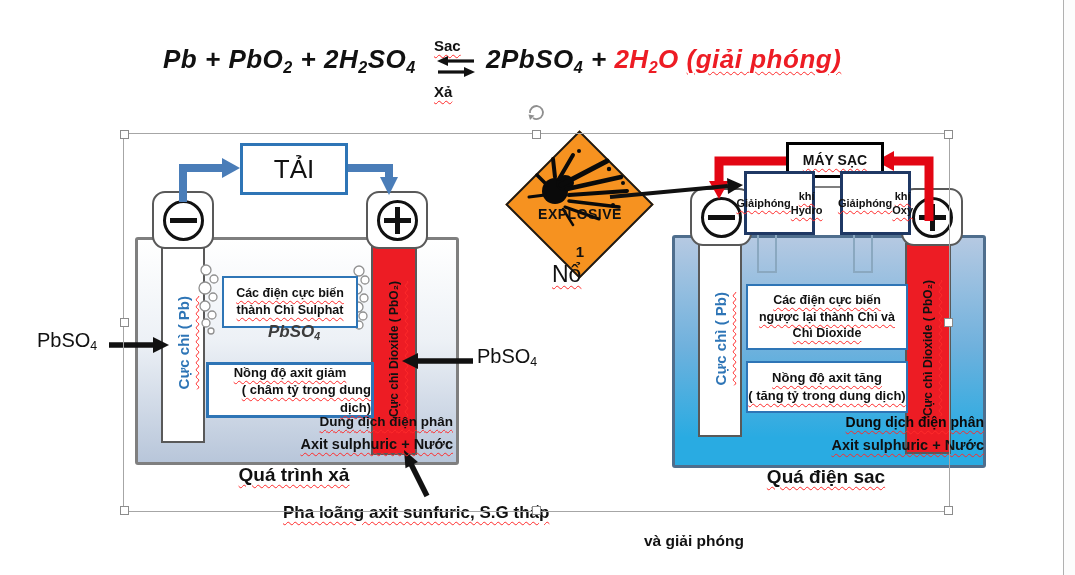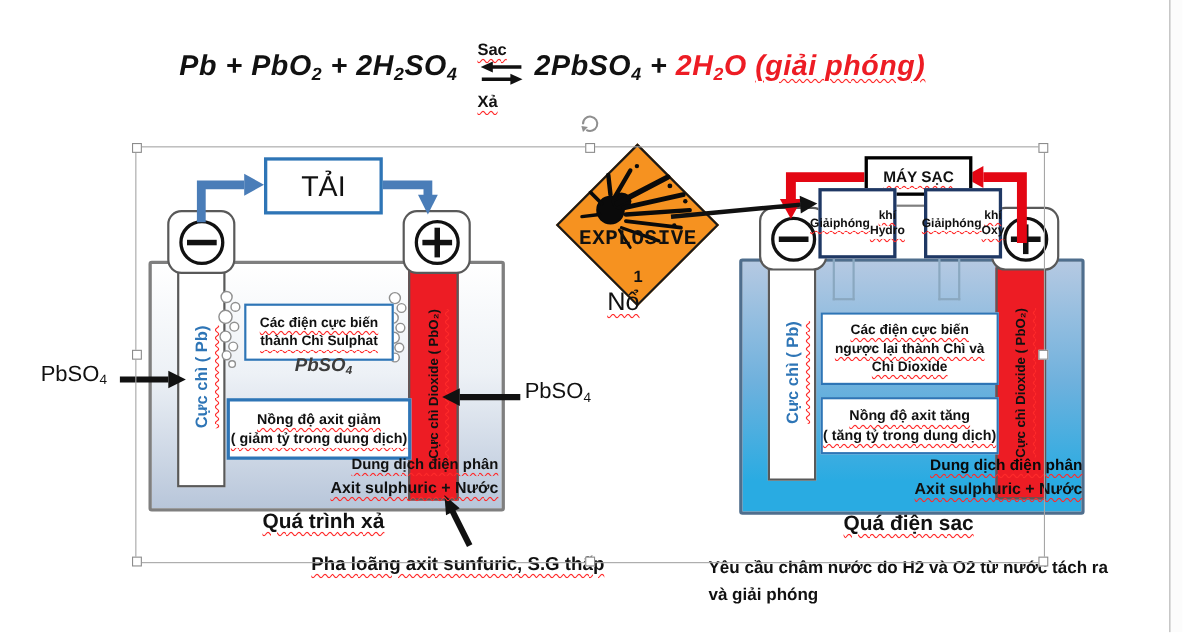--- a/index.html
+++ b/index.html
@@ -68,21 +68,21 @@
   #gas-connector{left:812px;top:186px;width:28px;height:2px;background:#7f7f7f;z-index:5;}
   .tube{border:2px solid #8aa8c0;border-top:none;background:transparent;z-index:2;}
   #hydro-tube{left:757px;top:229px;width:16px;height:42px;}
   #oxy-tube{left:853px;top:229px;width:16px;height:42px;}
   
   #sign-bg{left:507px;top:135px;width:146px;height:140px;background:#fff;z-index:4;}
   #sign-diamond{left:527px;top:152px;width:101px;height:101px;background:#f69220;border:2px solid #1a1a1a;
      transform:rotate(45deg);z-index:4;}
   #sign-art{left:523px;top:143px;z-index:4;}
   #sign-word{left:507px;top:206px;width:146px;text-align:center;z-index:4;
-     font-weight:bold;font-size:19px;letter-spacing:.5px;font-family:Liberation Mono, monospace;}
+     font-weight:bold;font-size:14px;letter-spacing:.5px;}
   #sign-num{left:507px;top:243px;width:146px;text-align:center;z-index:4;font-weight:bold;font-size:15px;}
   #sign-label{left:552px;top:261px;font-size:23px;z-index:4;}
   
   .pbso4-label{font-size:20px;z-index:6;}
   #pbso4-left{left:37px;top:329px;}
   #pbso4-right{left:477px;top:345px;}
   #dilute-note{left:283px;top:503px;font-weight:bold;font-size:17px;z-index:6;}
   #water-note{left:644px;top:505px;width:380px;font-weight:bold;font-size:15.5px;line-height:1.55;z-index:6;}
   
   #overlay{left:0;top:0;z-index:5;pointer-events:none;}
@@ -153,21 +153,21 @@
     <span class="sq">Các điện cực biến</span>
     <span class="sq">thành Chì Sulphat</span>
   </div>
 
   <div id="l-pbso4-cap" class="abs">
     <span>PbSO</span><span class="sub">4</span>
   </div>
 
   <div id="l-acid-box" class="abs note-box">
     <span class="sq">Nồng độ axit giảm</span>
-    <span class="sq">( giảm tỷ trong dung dịch)</span>
+    <span class="sq">( châm tỷ trong dung dịch)</span>
   </div>
 
   <div id="l-elec1" class="abs elec-line"><span class="sq">Dung dịch điện phân</span></div>
   <div id="l-elec2" class="abs elec-line"><span class="sq">Axit sulphuric + Nước</span></div>
 
   <div id="l-caption" class="abs caption"><span class="sq">Quá trình xả</span></div>
 
   <div id="sign-bg" class="abs"></div>
   <div id="sign-diamond" class="abs"></div>
   <svg id="sign-art" class="abs" width="110" height="86" viewBox="0 0 110 86">
@@ -250,21 +250,21 @@
   <div id="r-caption" class="abs caption"><span class="sq">Quá điện sac</span></div>
 
   <div id="pbso4-left" class="abs pbso4-label">
     <span>PbSO</span><span class="sub">4</span>
   </div>
   <div id="pbso4-right" class="abs pbso4-label">
     <span>PbSO</span><span class="sub">4</span>
   </div>
   <div id="dilute-note" class="abs"><span class="sq">Pha loãng axit sunfuric, S.G thấp</span></div>
   <div id="water-note" class="abs">
-    <span>Yêu cầu châm nước do H2 và O2 từ nước tách ra</span><br><span>và giải phóng</span>
+    <br><span>và giải phóng</span>
   </div>
 
   <svg id="overlay" class="abs" width="1075" height="575" viewBox="0 0 1075 575">
 
     <g stroke="#909090" stroke-width="1.3" fill="#ffffff">
       <circle cx="206" cy="270" r="5"></circle>
         <circle cx="214" cy="279" r="4"></circle>
         <circle cx="205" cy="288" r="6"></circle>
       <circle cx="213" cy="297" r="4"></circle>
         <circle cx="205" cy="306" r="5"></circle>

